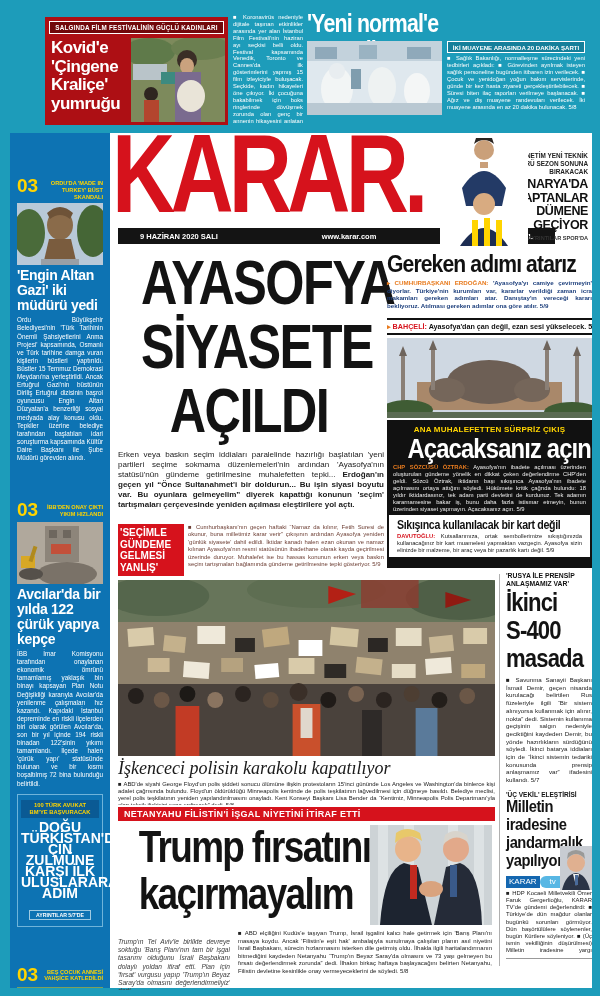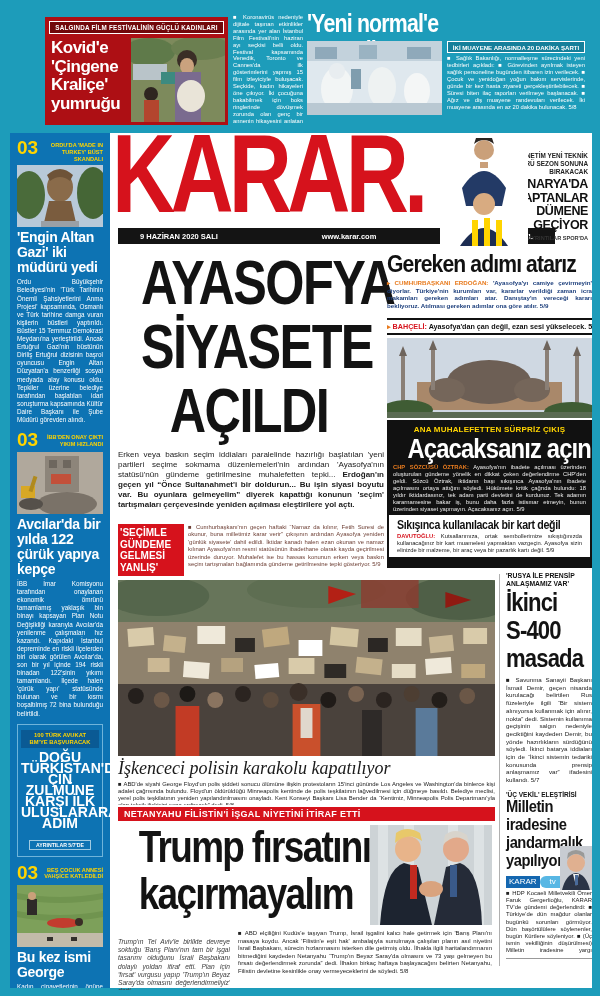--- a/index.html
+++ b/index.html
@@ -32,21 +32,21 @@
   .sports{left:496px;top:152px;width:92px;text-align:right;z-index:2;}
   .sports-kicker{font-size:6.4px;line-height:7.8px;font-weight:bold;color:#222;}
   .sports-headline{font-size:12.5px;line-height:13.5px;font-weight:bold;color:#101010;margin-top:3px;letter-spacing:-.4px;}
   .sports-ref{font-size:5.6px;font-weight:bold;color:#333;margin-top:3px;}
   .datebar{left:118px;top:228px;width:437px;height:16px;background:#141414;display:flex;z-index:1;
         align-items:center;justify-content:space-between;padding:0 22px;box-sizing:border-box;
         color:#fff;font-size:7.5px;font-weight:bold;}
   
   .sidebar{left:10px;top:133px;width:100px;height:855px;background:#0d73b3;color:#fff;
         padding:5px 7px;box-sizing:border-box;overflow:hidden;}
-  .sb-head{display:flex;}
+  .sb-head{display:flex;margin-top:38px;}
   .sb-num{color:#ffd400;font-size:19px;line-height:19px;font-weight:bold;}
   .sb-kicker{color:#ffd400;font-size:5.6px;line-height:6.8px;font-weight:bold;flex:1;text-align:right;padding-top:4px;}
   .sb-photo{height:62px;margin:3px 0 3px;overflow:hidden;}
   .sb-headline{color:#fff;font-size:14px;line-height:15px;font-weight:bold;margin:3px 0 3px;letter-spacing:-.3px;}
   .sb-body{font-size:6.3px;line-height:8.1px;text-align:justify;}
   .promo{margin:6px 0;border:1px solid #6fb4da;padding:5px 3px;text-align:center;}
   .promo-badge{display:inline-block;background:#0a5a94;color:#ffd400;font-size:5.8px;line-height:7px;font-weight:bold;padding:2px 4px;}
   .promo-headline{color:#fff;font-size:14px;line-height:11px;font-weight:bold;margin:4px 0;}
   .promo-ref{display:inline-block;border:1px solid #9fcbe2;color:#fff;font-size:5.2px;font-weight:bold;padding:1px 6px;}
   

